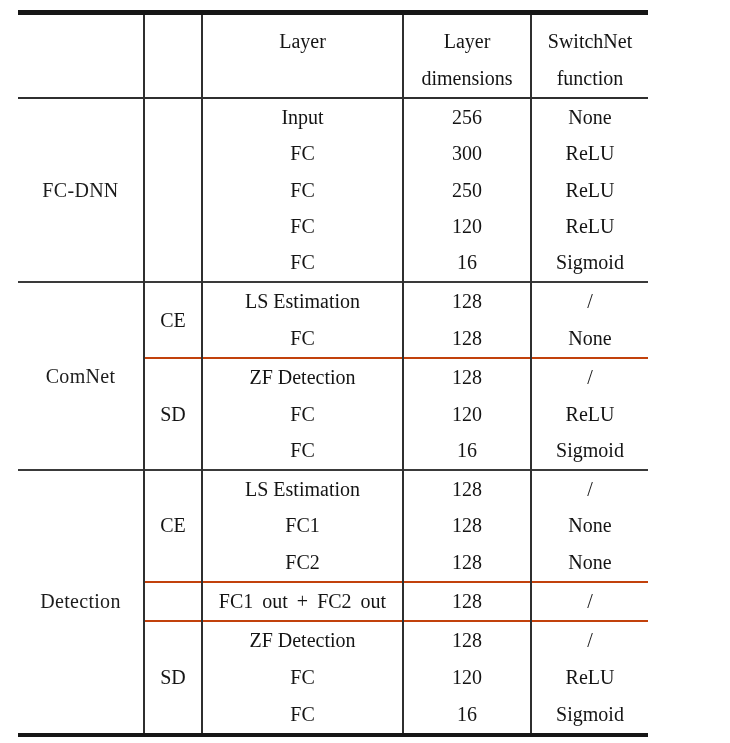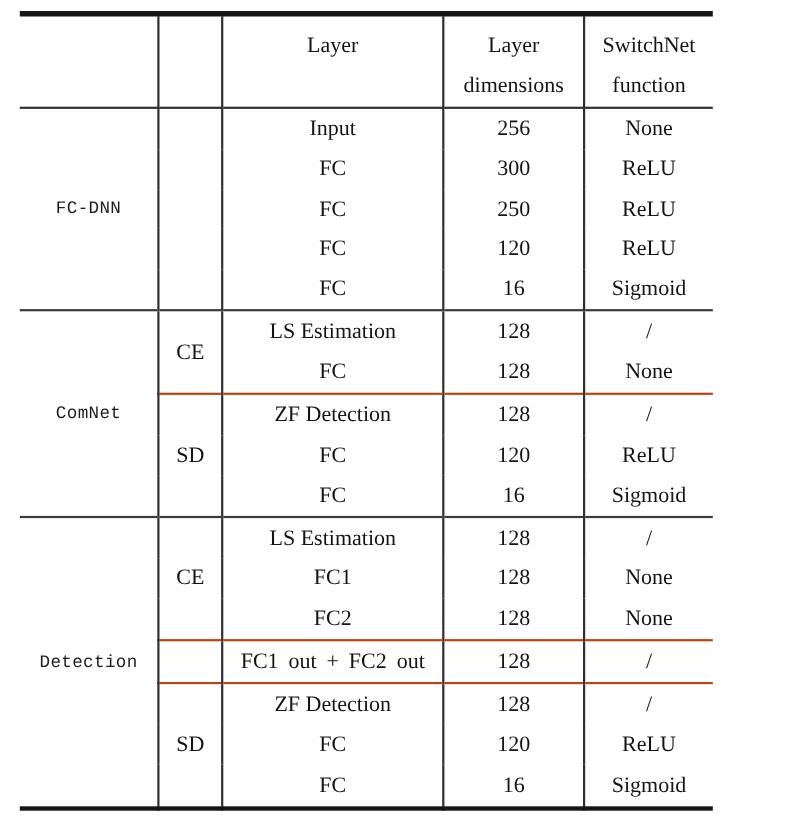--- a/index.html
+++ b/index.html
@@ -40,22 +40,22 @@
     border-bottom: 2px solid #2f2f2f;
     vertical-align: top;
     padding-top: 8px;
     line-height: 37px;
   }
   
   tr.sep td { border-top: 2px solid #3a3a3a; }
   
   tr.subsep td { border-top: 2px solid #c2410c; }
   .model {
-    font-family: Liberation Mono, monospace;
-    font-size: 16px;
+    font-family: Liberation Serif, serif;
+    font-size: 20px;
     letter-spacing: 0.3px;
     color: #1c1c1c;
   }
   .word-sp { word-spacing: 4px; }
 </style>
 </head>
 <body>
 
 <div class="page">
   <table class="tbl">

